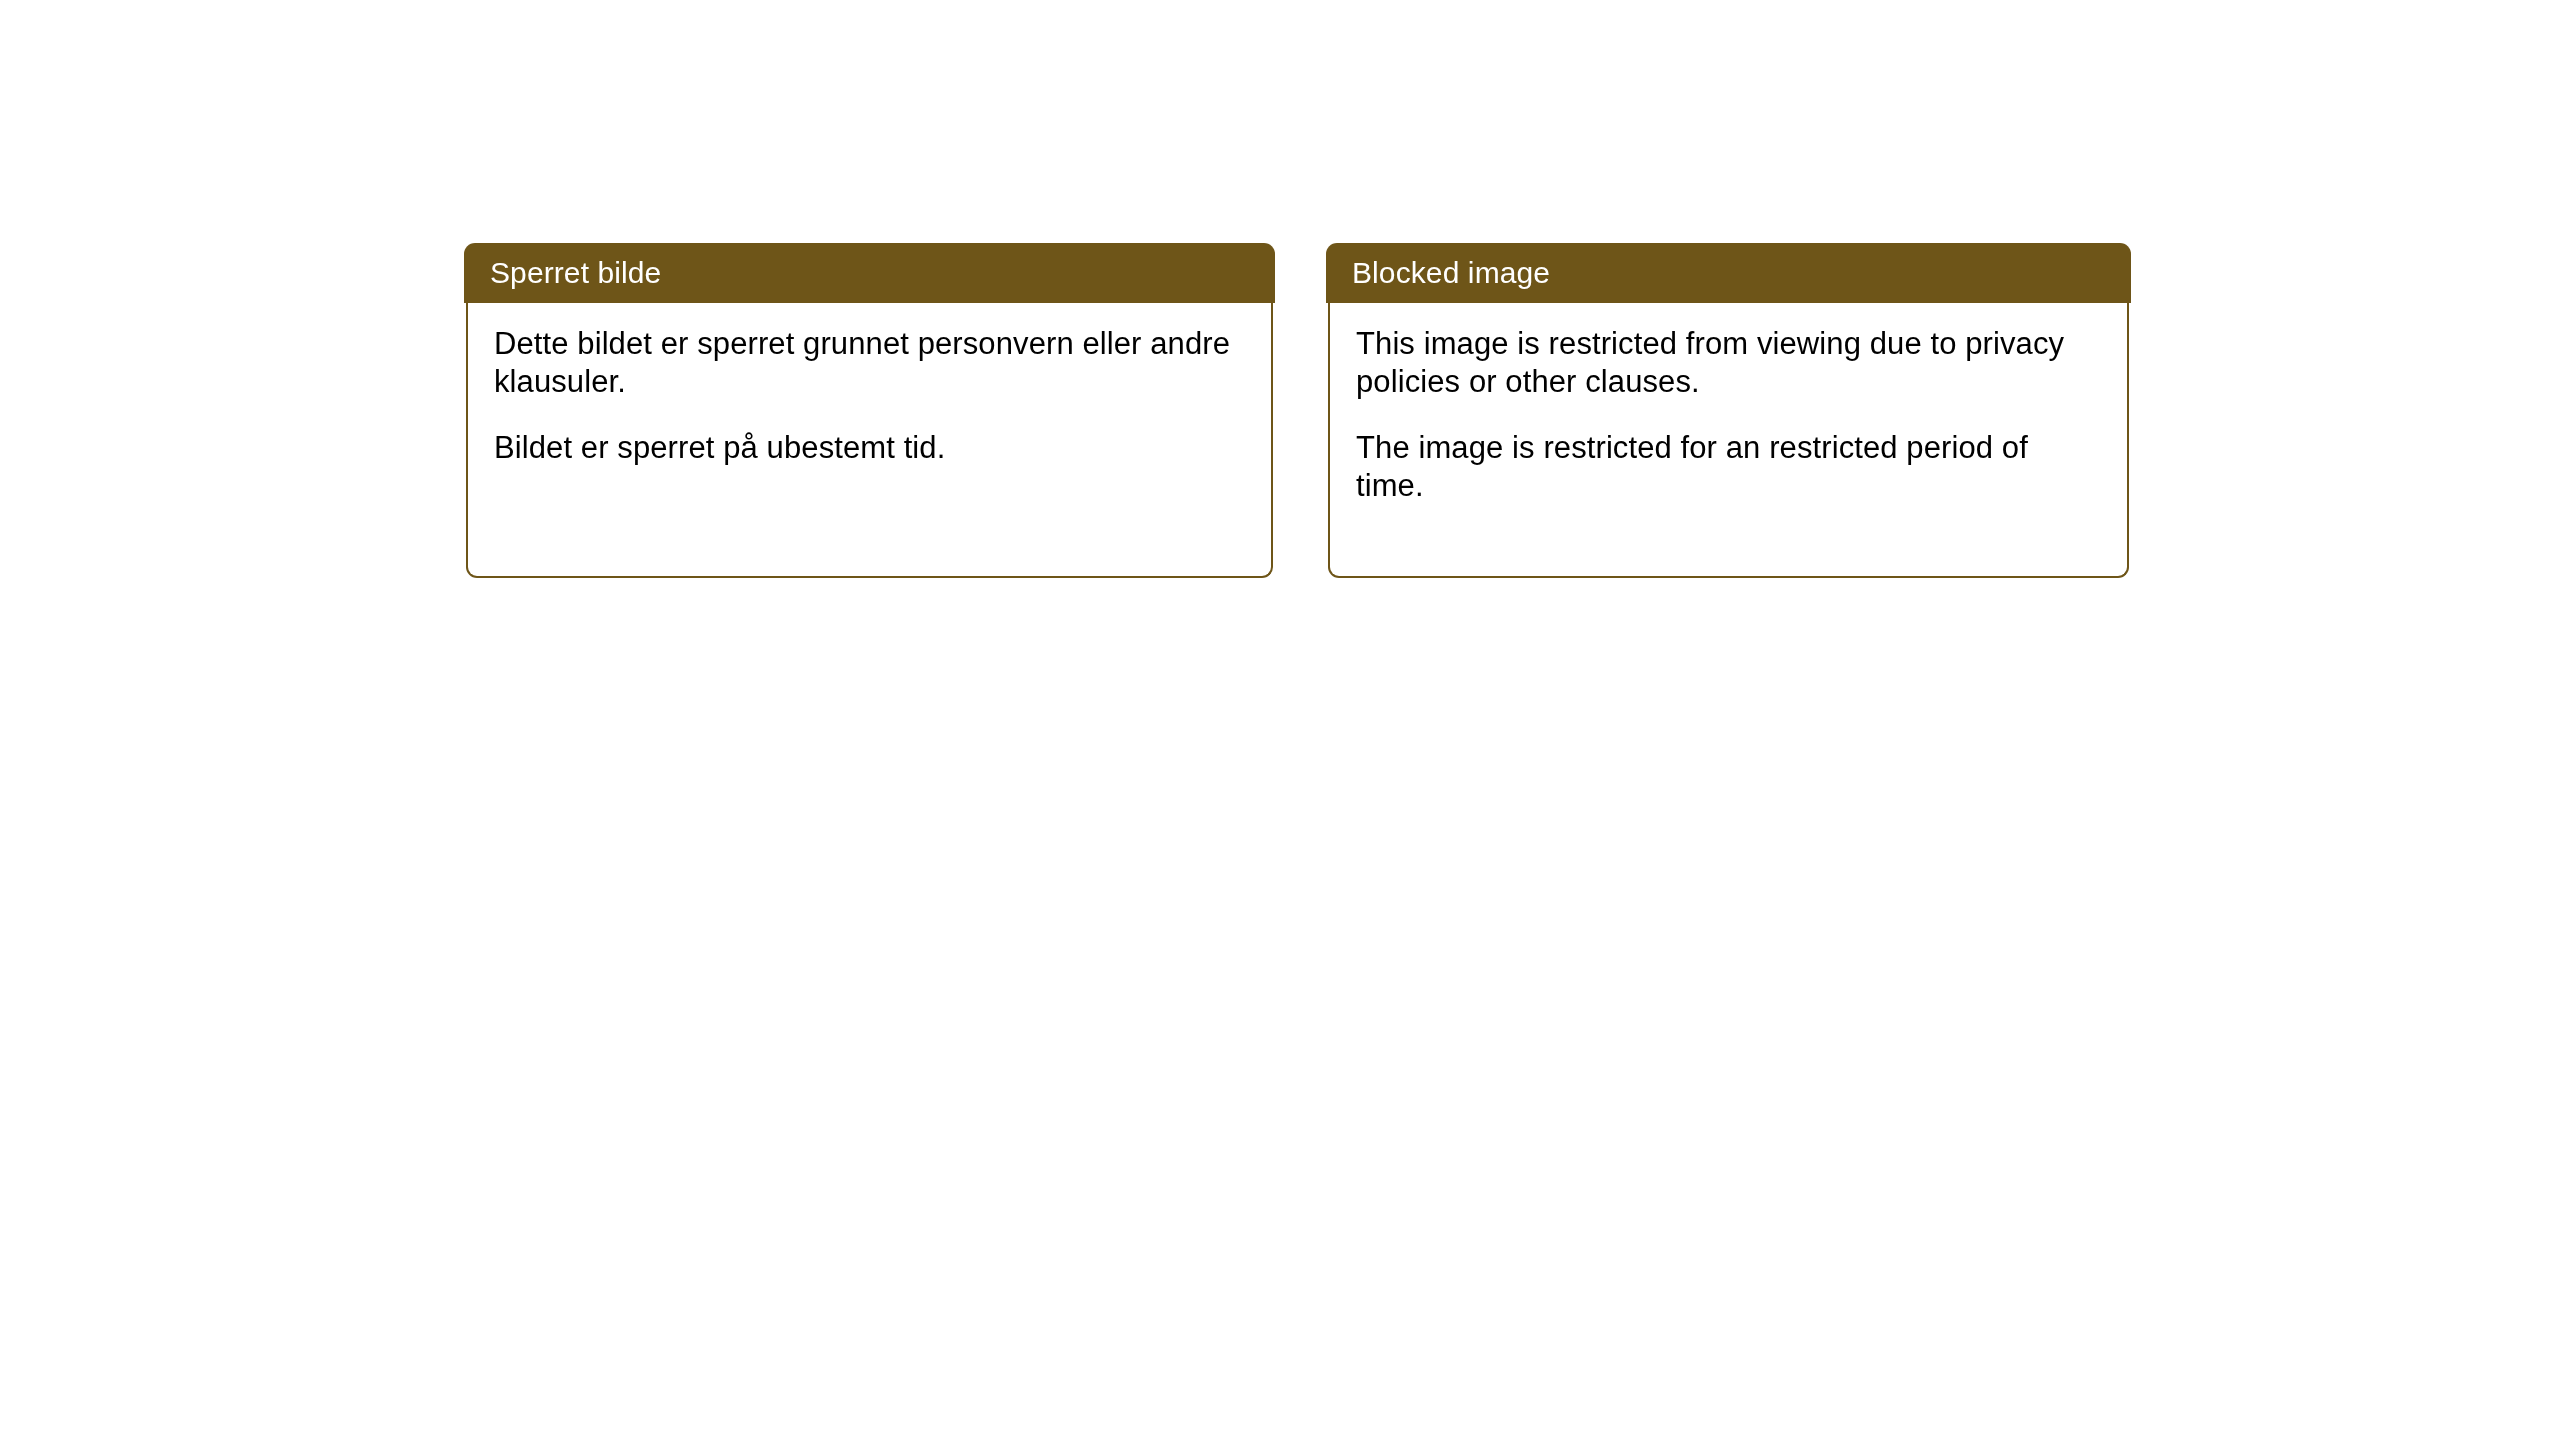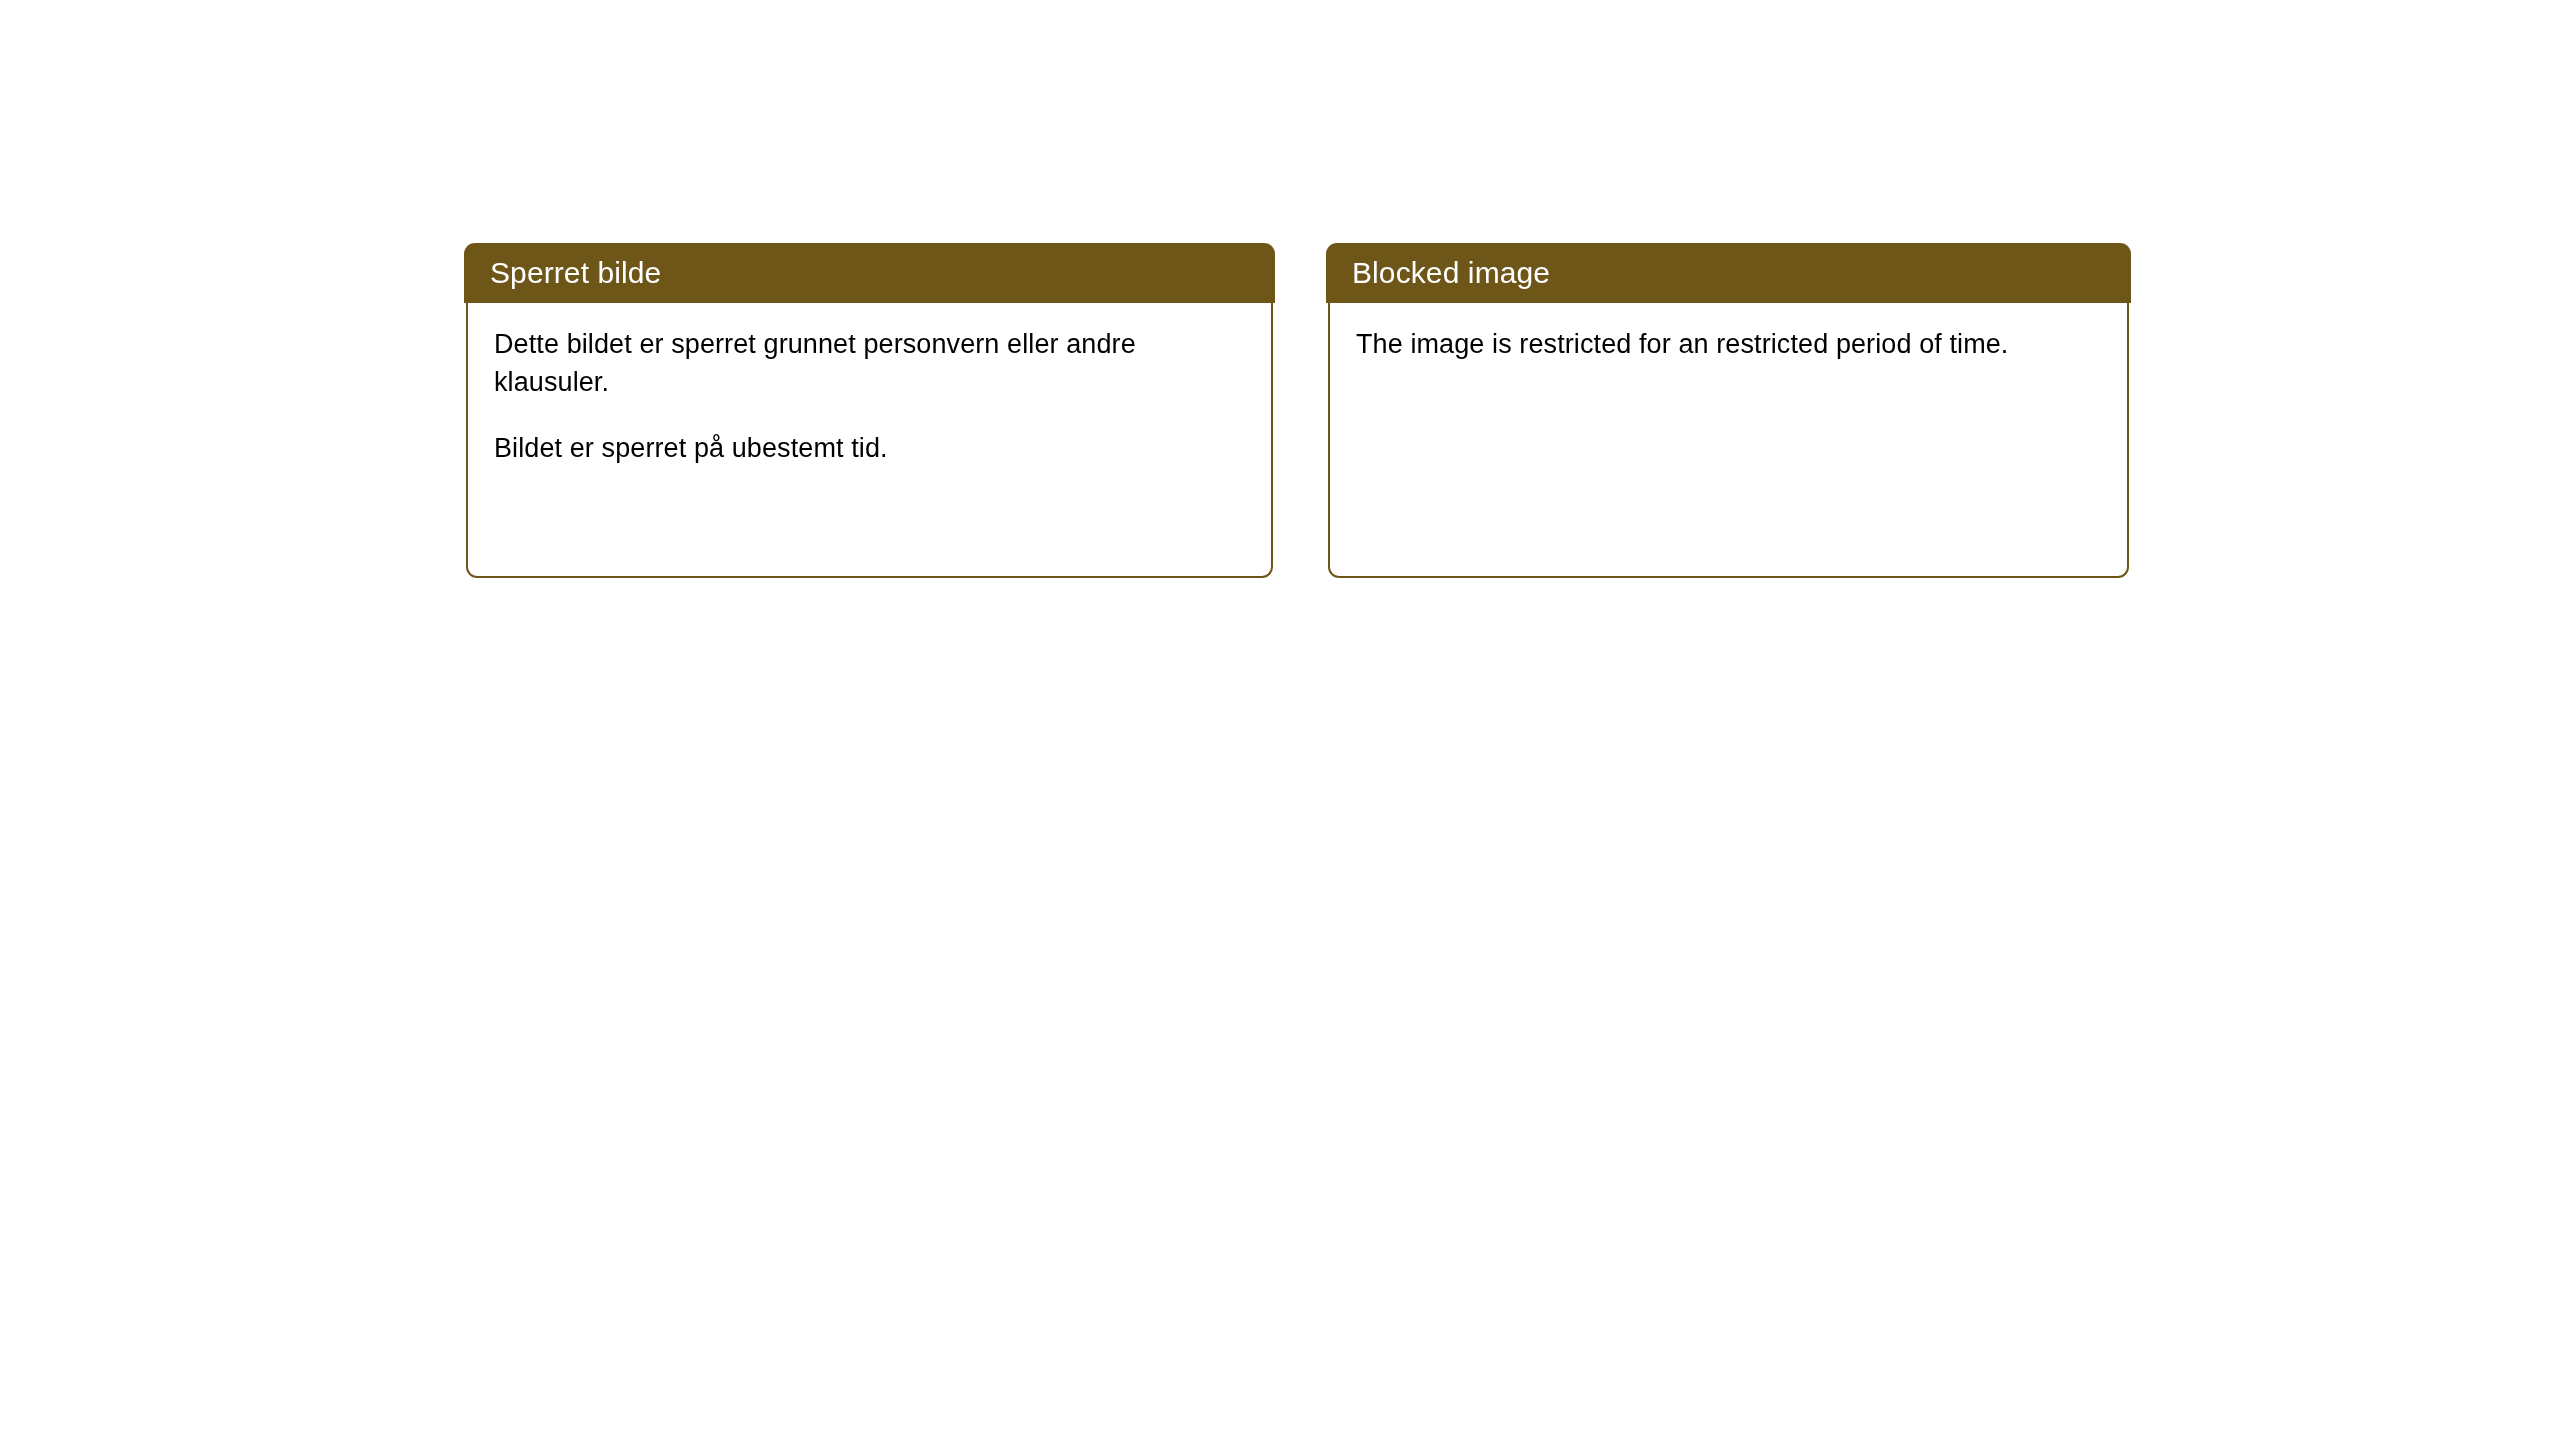--- a/index.html
+++ b/index.html
@@ -72,21 +72,21 @@
     border: 2px solid #6E5518;
     border-top: none;
     border-radius: 0 0 11px 11px;
     background: #ffffff;
     padding: 22px 26px 46px 26px;
     min-height: 275px;
   }
 
   .card-para {
     color: #000000;
-    font-size: 27px;
+    font-size: 31px;
     line-height: 38px;
     margin: 0;
     letter-spacing: 0.1px;
   }
 
   .card-para + .card-para {
     margin-top: 28px;
   }
 </style>
 </head>
@@ -104,18 +104,19 @@
         <p class="card-para">Dette bildet er sperret grunnet personvern eller andre klausuler.</p>
         <p class="card-para">Bildet er sperret på ubestemt tid.</p>
       </div>
     </div>
 
     <div class="card card--en">
       <div class="card-header">
         <span class="card-title">Blocked image</span>
       </div>
       <div class="card-body">
+        <p class="card-para">This image is restricted from viewing due to privacy policies or other clauses.</p>
         <p class="card-para">The image is restricted for an restricted period of time.</p>
       </div>
     </div>
 
   </div>
 </div>
 
 </body></html>

